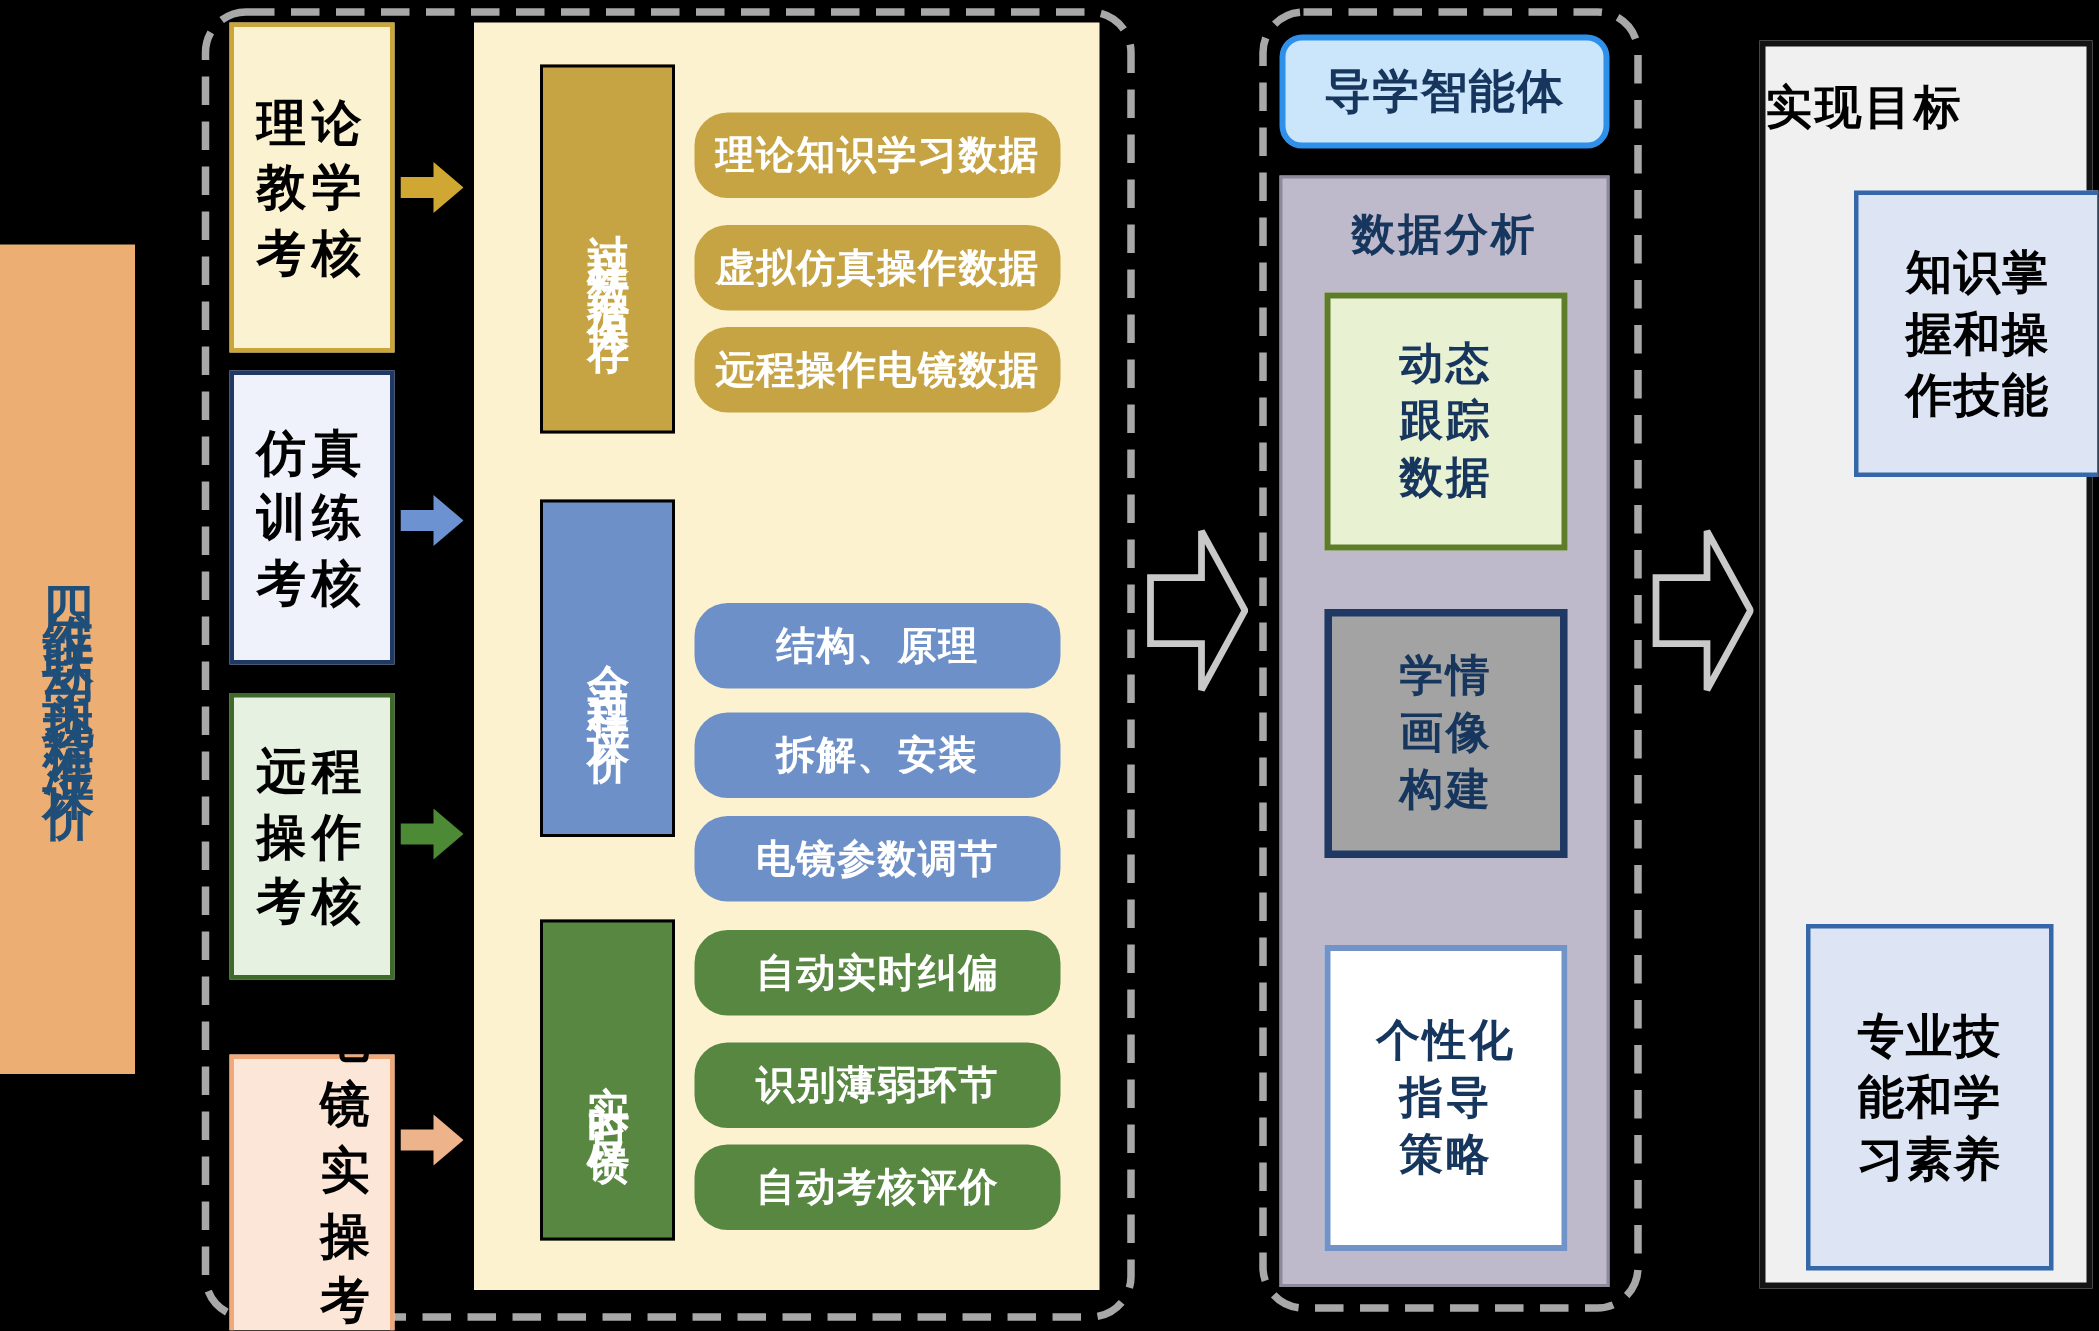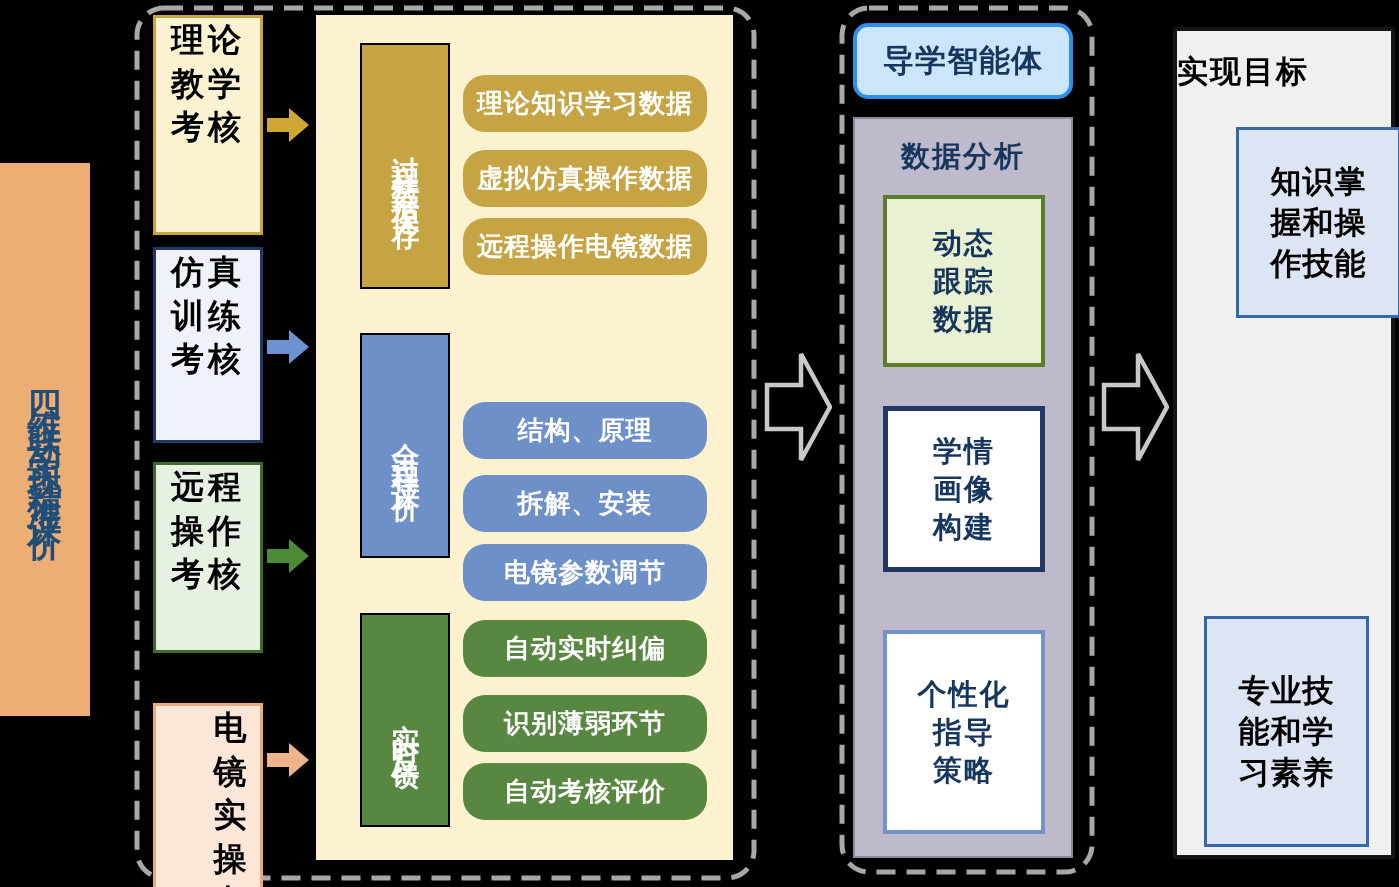--- a/index.html
+++ b/index.html
@@ -13,21 +13,21 @@
             display: flex; align-items: center; justify-content: center; }
   .banner .vtext { writing-mode: vertical-rl; text-orientation: upright;
             font-size: 34px; font-weight: 700; color: #1F4E79; letter-spacing: 15px; }
 
   
   .sect1 { left: 133px; top: 4px; width: 625px; height: 878px; }
   .sect2 { left: 838px; top: 4px; width: 258px; height: 872px; }
   .dashed-svg { position: absolute; left: 0; top: 0; }
 
   
-  .src-box { left: 20px; width: 110px; display: flex; justify-content: center; }
+  .src-box { left: 20px; width: 110px; display: flex; align-items: center; justify-content: center; }
   .src-box .label { white-space: pre-line; text-align: center; font-size: 33px; font-weight: 700;
                     color: #000; line-height: 1.32; letter-spacing: 4px; }
   .src0 { top: 11px;  height: 220px; background: #FBF2D2; border: 3px solid #C9A53C; }
   .src1 { top: 243px; height: 196px; background: #EFF2FB; border: 3px solid #1F3864; }
   .src2 { top: 458px; height: 191px; background: #E7F1E1; border: 3px solid #3F6B2A; }
   .src3 { top: 699px; height: 197px; background: #FBE6D7; border: 3px solid #EFA97B; padding-left: 48px; }
 
   .mini-arrow { left: 134px; width: 42px; height: 34px; }
 
   
@@ -56,21 +56,21 @@
                  display: flex; align-items: center; justify-content: center; }
   .agent-title span { font-size: 31px; font-weight: 700; color: #17365D; letter-spacing: 1px; }
   .analysis-panel { left: 15px; top: 113px; width: 220px; height: 741px; background: #BFBACB;
                  border: 2px solid #8F8A9B; }
   .analysis-title { left: 0; top: 18px; width: 100%; text-align: center;
                  font-size: 29px; font-weight: 700; color: #17365D; letter-spacing: 2px; }
   .an-box { left: 28px; width: 162px; display: flex; align-items: center; justify-content: center; }
   .an-box .label { white-space: pre-line; text-align: center; font-size: 29px; font-weight: 700;
                  color: #17365D; line-height: 1.32; letter-spacing: 2px; }
   .an0 { top: 76px;  height: 172px; background: #E9F1D3; border: 4px solid #5E7D2B; }
-  .an1 { top: 287px; height: 166px; background: #ffffff; border: 5px solid #1F3864; }
+  .an1 { top: 287px; height: 166px; background: #a3a3a3; border: 5px solid #1F3864; }
   .an2 { top: 511px; height: 204px; background: #ffffff; border: 4px solid #7193C7; }
 
   
   .goals-panel { left: 1173px; top: 27px; width: 222px; height: 832px; background: #F0F0F0;
                  border: 4px solid #141414; }
   .goals-title { left: 0; top: 20px; width: 100%; text-align: left; font-size: 31px;
                  font-weight: 700; color: #000; letter-spacing: 2px; }
   .goal-box { left: 27px; width: 165px; background: #DDE5F4; border: 3px solid #3468A8;
               display: flex; align-items: center; justify-content: center; }
   .goal-box .label { white-space: pre-line; text-align: center; font-size: 31px; font-weight: 700;

